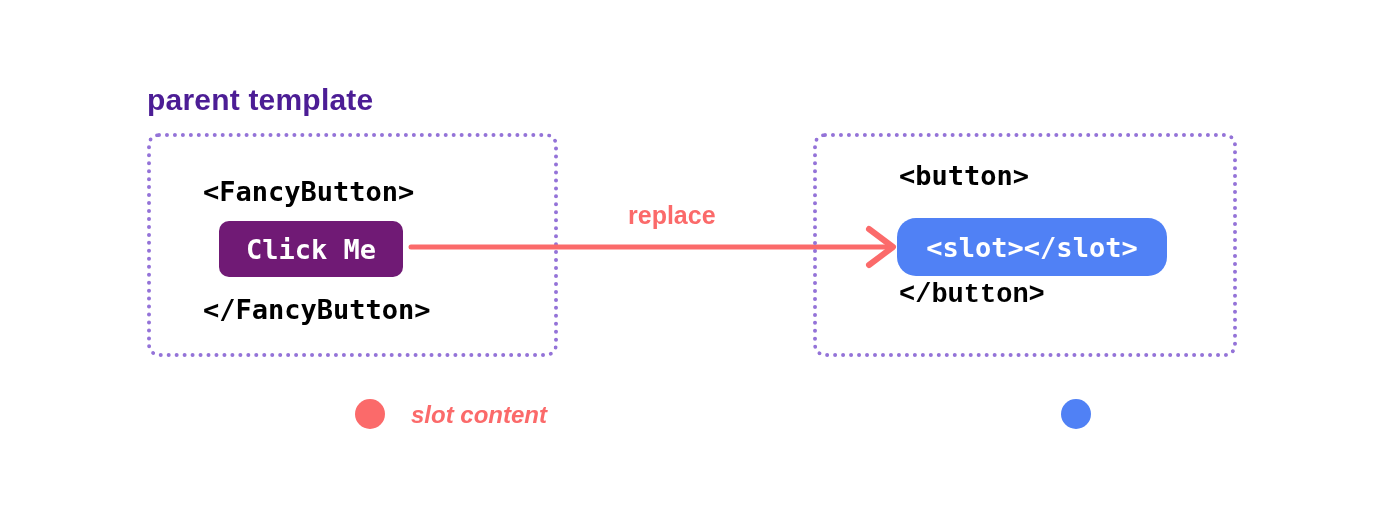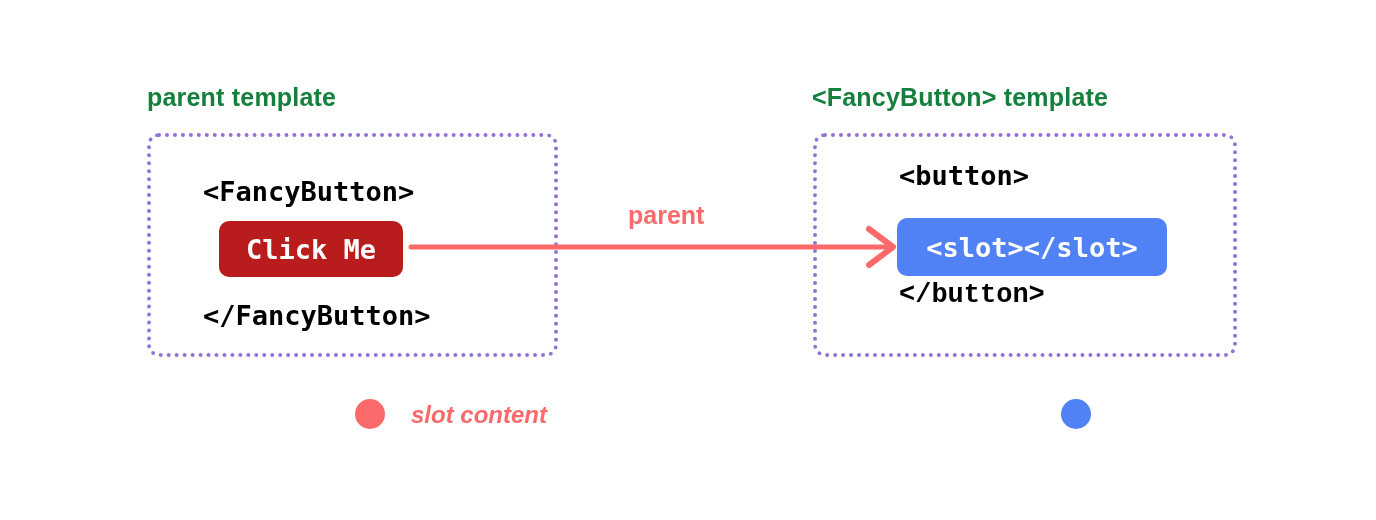--- a/index.html
+++ b/index.html
@@ -7,23 +7,23 @@
     position: relative;
     width: 1376px;
     height: 520px;
     background: #ffffff;
     overflow: hidden;
     font-family: "Liberation Sans", sans-serif;
   }
   .panel-title {
     position: absolute;
     top: 83px;
-    font-size: 25px;
+    font-size: 30px;
     font-weight: bold;
-    color: #15803d;
+    color: #4c1d95;
     letter-spacing: 0.2px;
     white-space: nowrap;
   }
   .dashed-box {
     position: absolute;
     top: 133px;
     height: 224px;
     border: 4px dotted #9473d8;
     border-radius: 12px;
     box-sizing: border-box;
@@ -42,22 +42,22 @@
     border-radius: 10px;
     display: flex;
     align-items: center;
     justify-content: center;
     font-family: "DejaVu Sans Mono", "Liberation Mono", monospace;
     font-weight: bold;
     font-size: 27px;
     color: #ffffff;
     white-space: nowrap;
   }
-  .pill.red { background: #b91c1c; }
-  .pill.blue { background: #5081f5; }
+  .pill.red { background: #701a75; }
+  .pill.blue { background: #5081f5; border-radius: 19px; }
   .arrow-svg {
     position: absolute;
     left: 0;
     top: 0;
     width: 1376px;
     height: 520px;
     pointer-events: none;
   }
   .replace-label {
     position: absolute;
@@ -95,30 +95,29 @@
   <div class="panel-title" style="left:147px;">parent template</div>
 
   <div class="dashed-box" style="left:147px; width:411px;"></div>
 
   <div class="code" style="left:203px; top:176px;">&lt;FancyButton&gt;</div>
 
   <div class="pill red" style="left:219px; top:221px; width:184px; height:56px;">
     <span>Click Me</span>
   </div>
 
-  <div class="code" style="left:203px; top:294px;margin-top:6px;">&lt;/FancyButton&gt;</div>
+  <div class="code" style="left:203px; top:294px;">&lt;/FancyButton&gt;</div>
 
   <svg class="arrow-svg" viewBox="0 0 1376 520" xmlns="http://www.w3.org/2000/svg">
     <line x1="411" y1="247" x2="888" y2="247" stroke="#fb6a6a" stroke-width="5" stroke-linecap="round"></line>
     <polyline points="869,229 893,247 869,265" fill="none" stroke="#fb6a6a" stroke-width="6" stroke-linecap="round" stroke-linejoin="round"></polyline>
   </svg>
 
-  <div class="replace-label">parent</div>
+  <div class="replace-label">replace</div>
 
-  <div class="panel-title" style="left:812px;">&lt;FancyButton&gt; template</div>
 
   <div class="dashed-box" style="left:813px; width:424px;"></div>
 
   <div class="code" style="left:899px; top:160px;text-align:right;">&lt;button&gt;</div>
 
   <div class="pill blue" style="left:897px; top:218px; width:270px; height:58px;">
     <span>&lt;slot&gt;&lt;/slot&gt;</span>
   </div>
 
   <div class="code" style="left:899px; top:280px;font-family:Liberation Mono, monospace;">&lt;/button&gt;</div>

